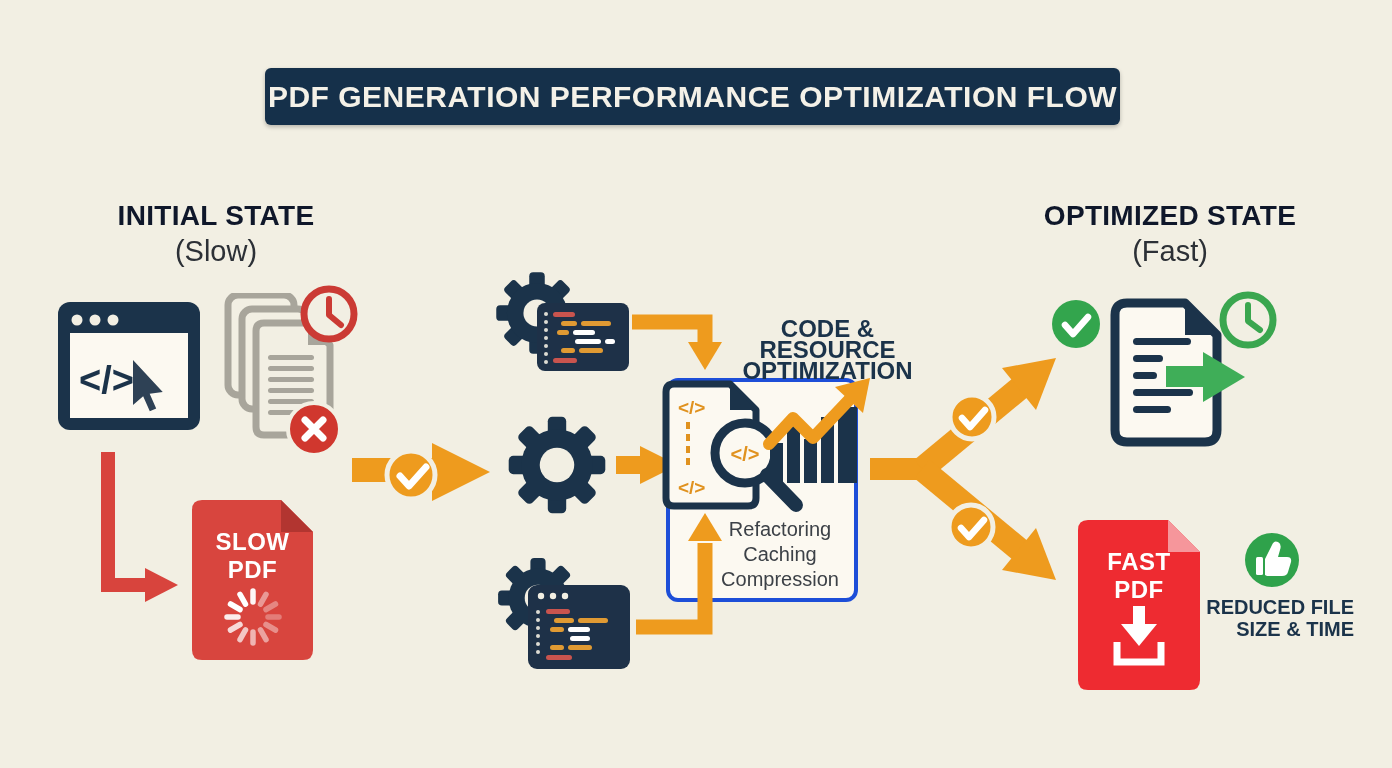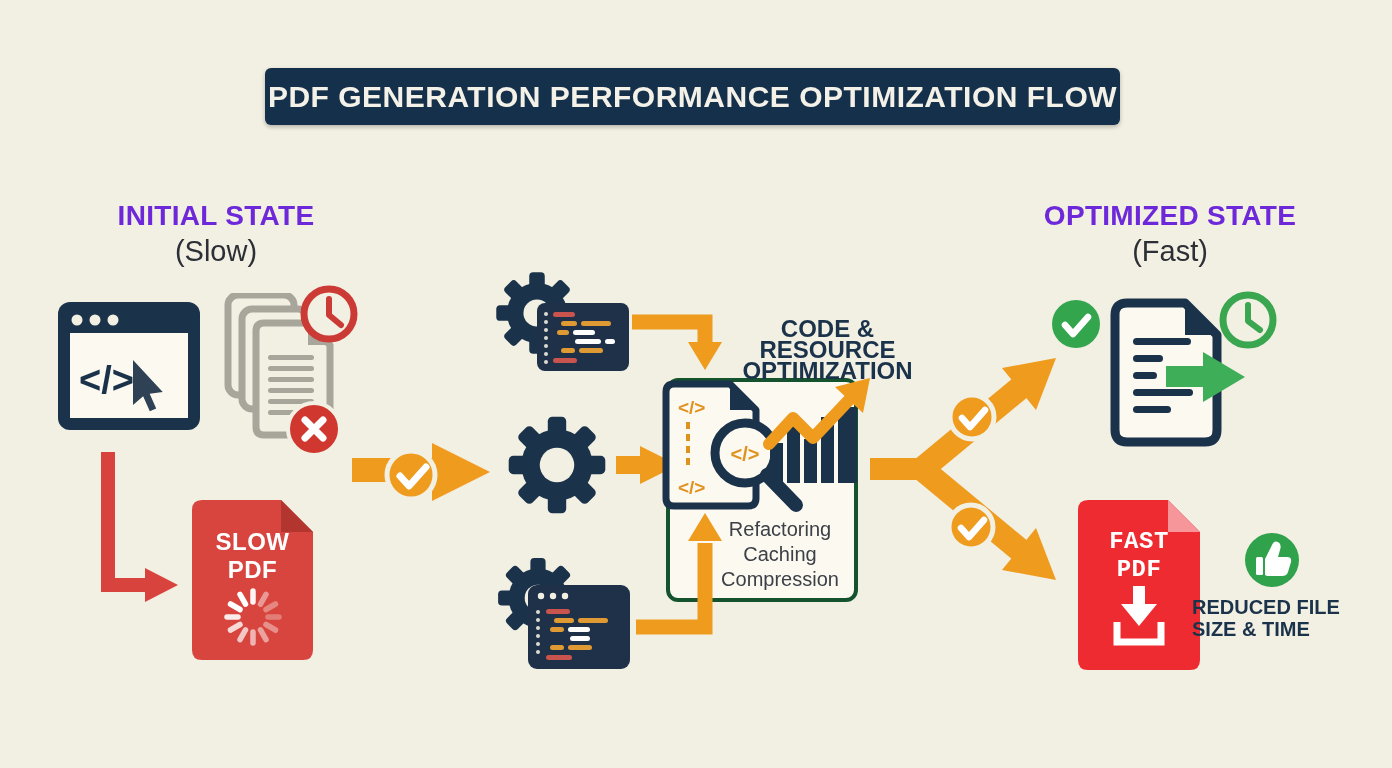--- a/index.html
+++ b/index.html
@@ -3,30 +3,30 @@
 <meta charset="utf-8">
 <style>
   html,body{margin:0;padding:0;}
   body{font-family:"Liberation Sans",sans-serif;}
   #canvas{position:relative;width:1392px;height:768px;background:#f2efe3;overflow:hidden;}
   .abs{position:absolute;}
   .banner{background:#15304a;border-radius:6px;display:flex;align-items:center;justify-content:center;
           box-shadow:0 2px 4px rgba(0,0,0,.25);}
   .banner span{color:#f4f1e8;font-weight:bold;font-size:30px;letter-spacing:.5px;white-space:nowrap;}
   .col-head{text-align:center;}
-  .col-head .h{font-size:28px;font-weight:bold;color:#6d28d9;letter-spacing:.3px;}
+  .col-head .h{font-size:28px;font-weight:bold;color:#0f172a;letter-spacing:.3px;}
   .col-head .s{font-size:29px;color:#2c3036;margin-top:3px;}
   .pdf-card{position:absolute;}
   .pdf-card .label{position:absolute;top:28px;left:0;width:100%;text-align:center;color:#ffffff;
                    font-weight:bold;font-size:24px;line-height:28px;letter-spacing:.5px;}
-  .panel{background:#fcf9f1;border:4px solid #14532d;border-radius:12px;box-sizing:border-box;}
+  .panel{background:#fcf9f1;border:4px solid #1d4ed8;border-radius:12px;box-sizing:border-box;}
   .panel-actions{position:absolute;right:6px;bottom:6px;width:136px;text-align:center;
                  font-size:20px;line-height:25px;color:#3c4147;}
   .annotation{text-align:center;font-size:24px;line-height:21px;font-weight:bold;color:#1b334a;}
-  .benefit{text-align:left;font-size:20px;line-height:22px;font-weight:bold;color:#1b334a;}
+  .benefit{text-align:right;font-size:20px;line-height:22px;font-weight:bold;color:#1b334a;}
   svg text{font-family:"Liberation Sans",sans-serif;font-weight:bold;}
 </style>
 </head>
 <body>
 
 <div id="canvas">
 
   <div class="abs banner" style="left:265px;top:68px;width:855px;height:57px;">
     <span>PDF GENERATION PERFORMANCE OPTIMIZATION FLOW</span>
   </div>
@@ -282,21 +282,21 @@
       <rect x="60" y="72" width="40" height="21" fill="#3fae58"></rect>
       <polygon points="97,58 139,83 97,108" fill="#3fae58"></polygon>
     </g>
   </svg>
 
   <svg class="abs" style="left:1217px;top:289px;" width="64" height="64" viewBox="0 0 64 64">
     <circle cx="31" cy="31" r="25" fill="#f2efe3" stroke="#3aa64f" stroke-width="7"></circle>
     <path d="M31,16 V32 L43,41" fill="none" stroke="#3aa64f" stroke-width="6" stroke-linecap="round" stroke-linejoin="round"></path>
   </svg>
 
-  <div class="pdf-card" style="left:1078px;top:500px;width:122px;height:170px;font-family:Liberation Mono, monospace;">
+  <div class="pdf-card" style="left:1078px;top:520px;width:122px;height:170px;">
     <svg class="abs" style="left:0;top:0;" width="122" height="170" viewBox="0 0 122 170">
       <path d="M10,0 H90 L122,32 V160 Q122,170 112,170 H10 Q0,170 0,160 V10 Q0,0 10,0 Z" fill="#ee2b31"></path>
       <polygon points="90,0 122,32 90,32" fill="#f6969b"></polygon>
     </svg>
     <div class="label">
       <div>FAST</div>
       <div>PDF</div>
     </div>
     <svg class="abs" style="left:31px;top:86px;" width="60" height="64" viewBox="0 0 60 64">
       <rect x="24" y="0" width="12" height="20" fill="#ffffff"></rect>

